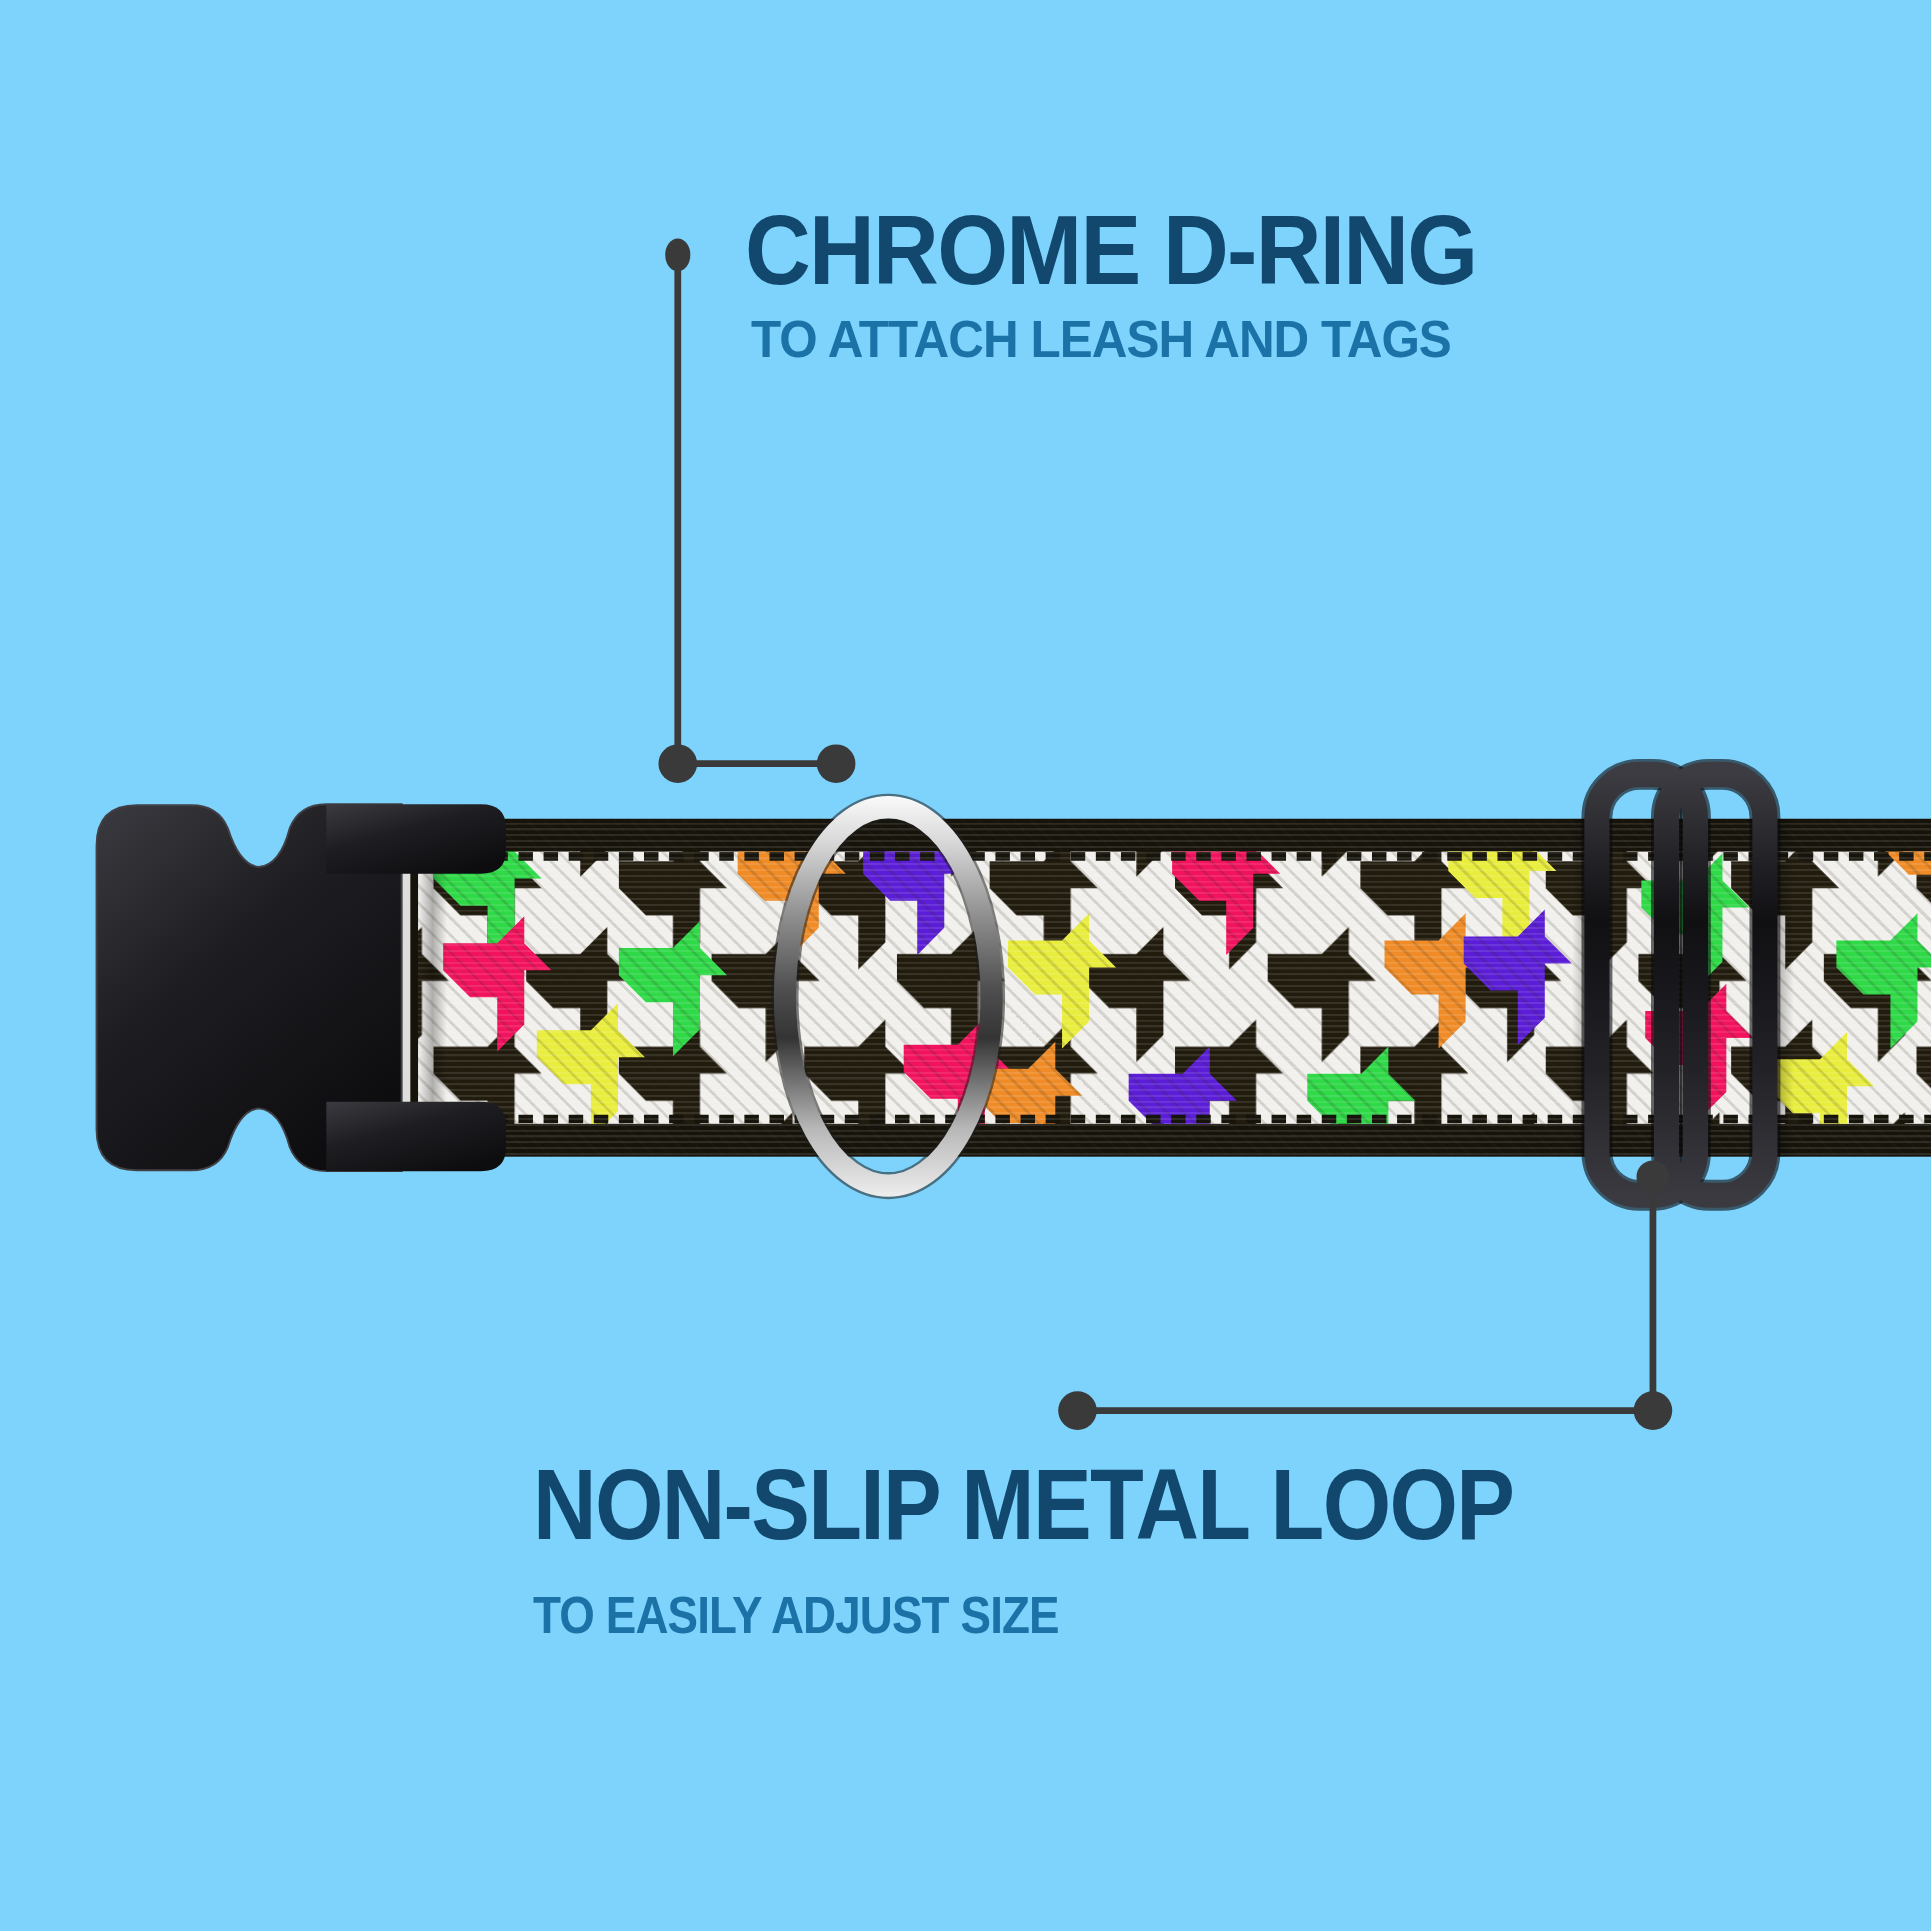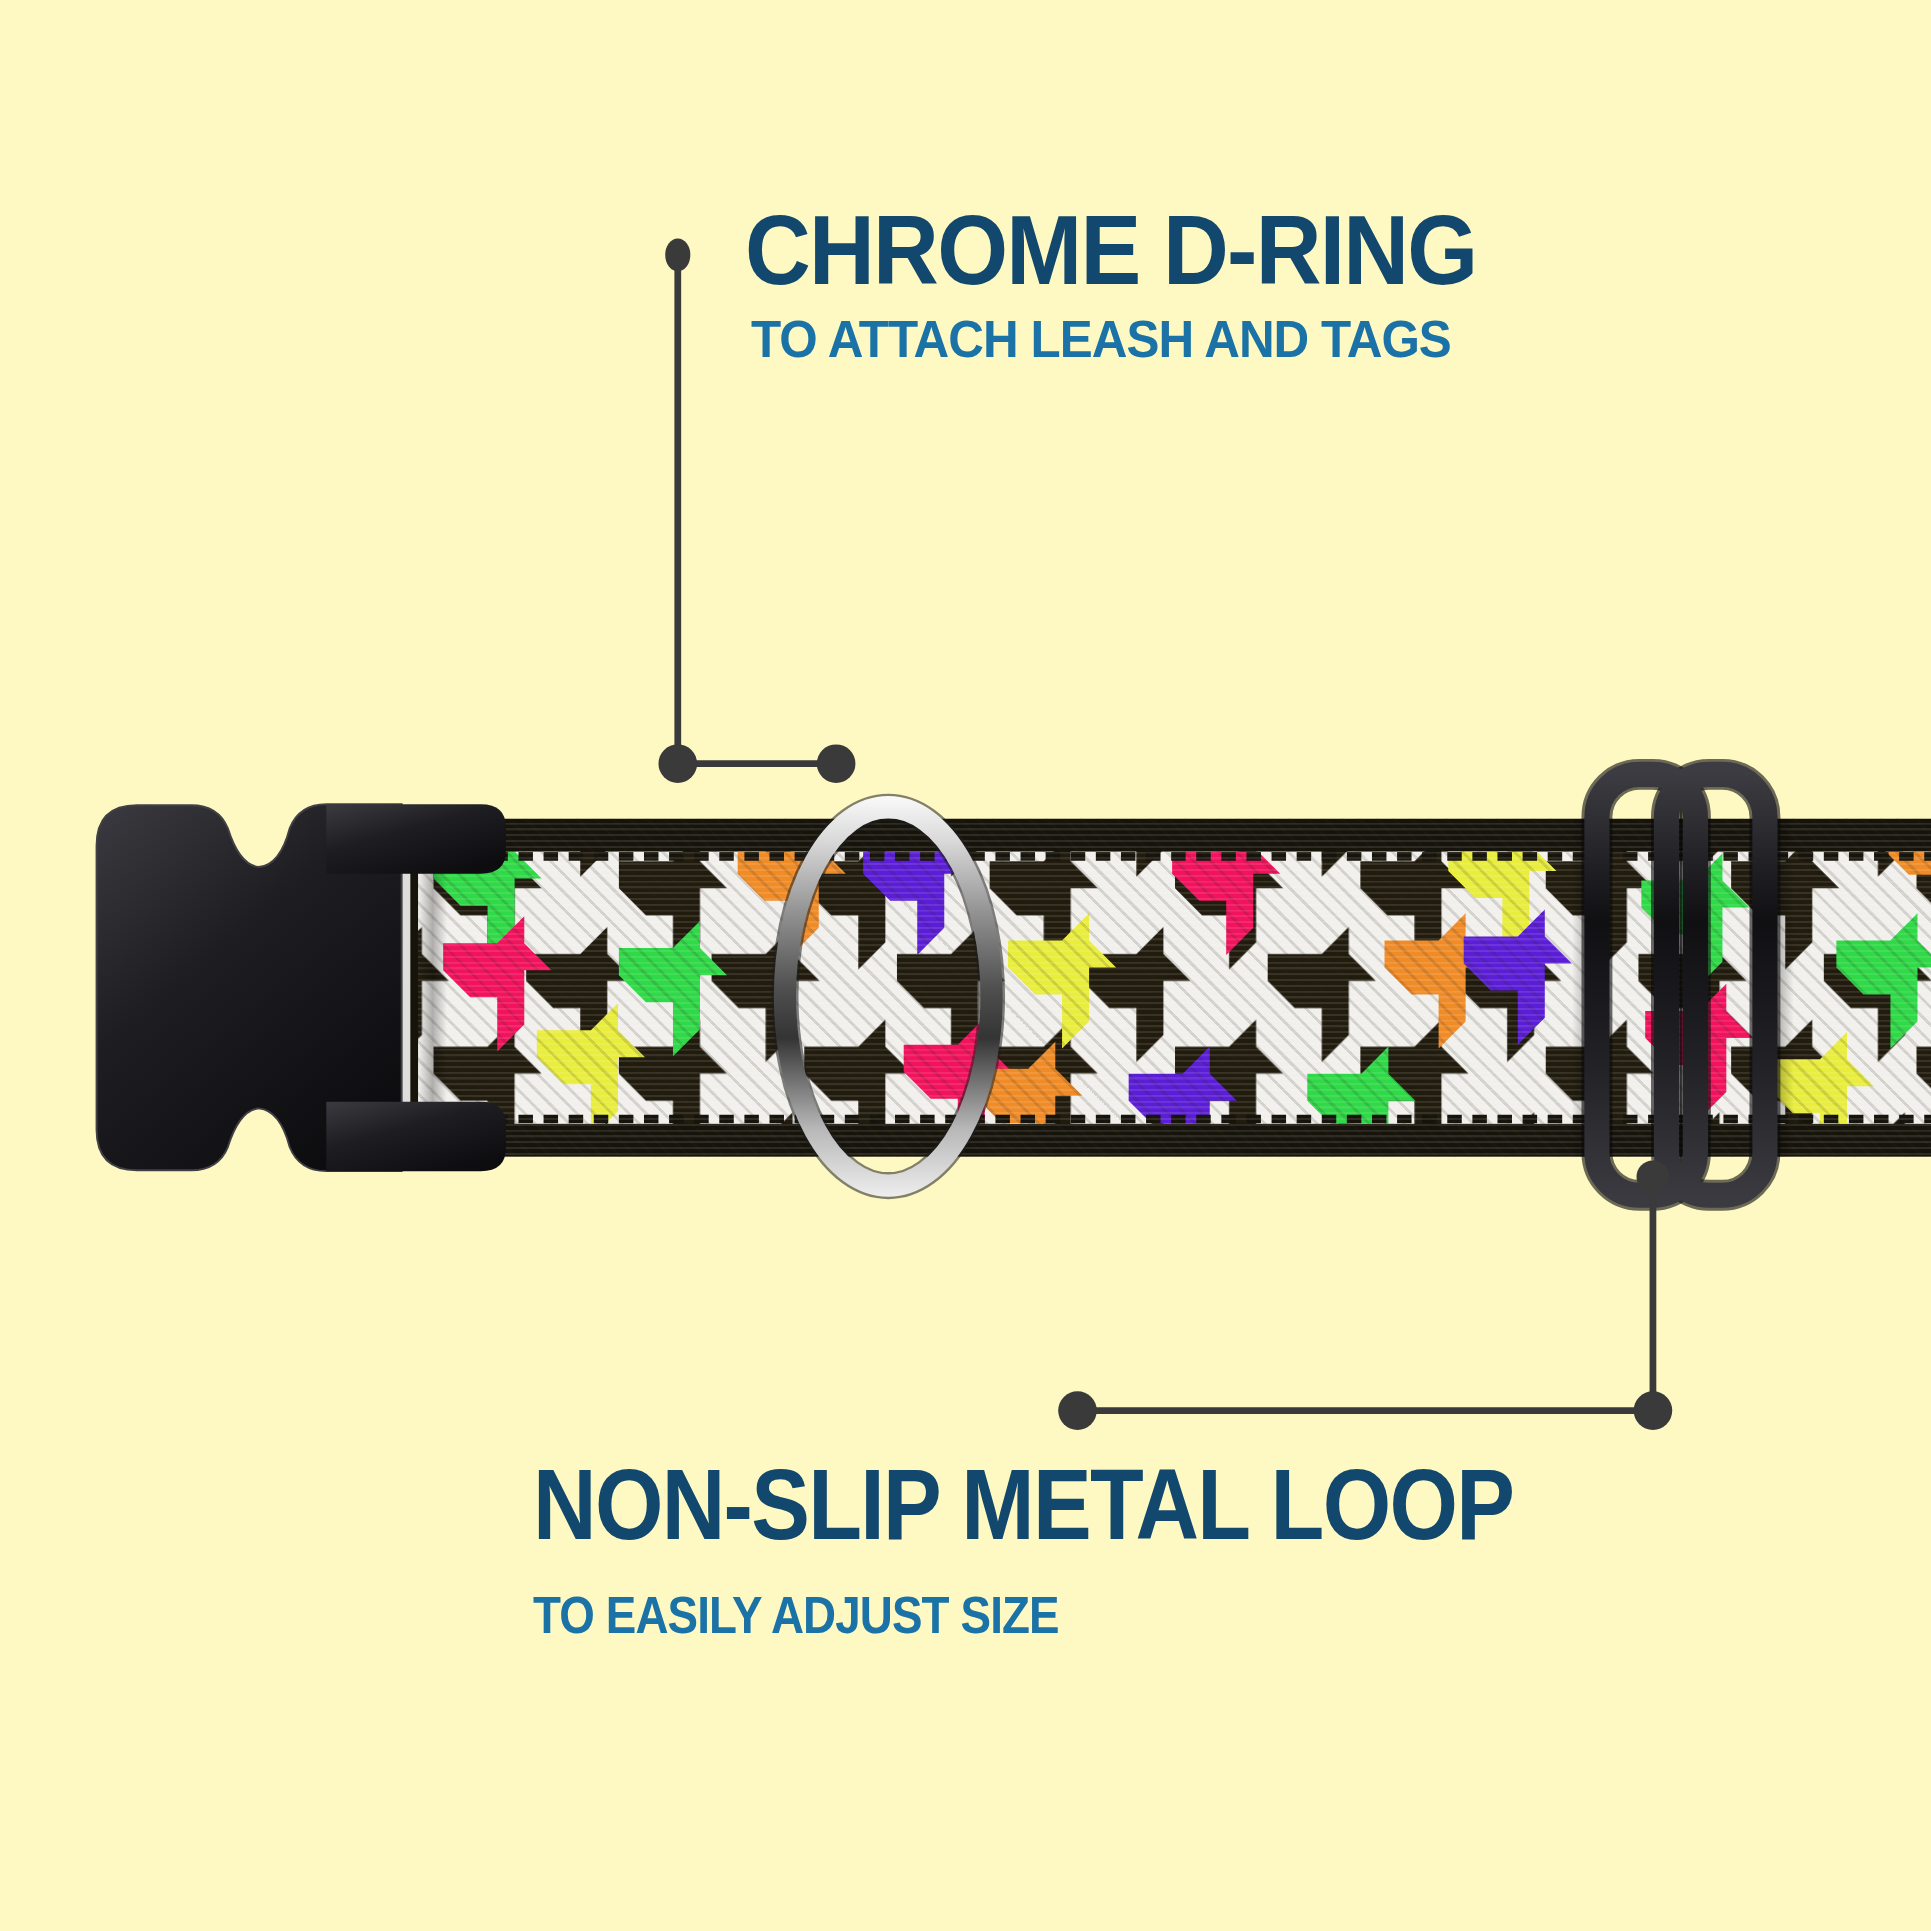--- a/index.html
+++ b/index.html
@@ -1,16 +1,16 @@
 <!DOCTYPE html>
 <html><head>
 <meta charset="utf-8">
 <style>
   html,body{margin:0;padding:0;background:#ffffff;}
-  .stage{position:relative;width:1931px;height:1931px;background:#fef9c3;overflow:hidden;
+  .stage{position:relative;width:1931px;height:1931px;background:#7dd3fc;overflow:hidden;
          font-family:"Liberation Sans", sans-serif;}
   .art{position:absolute;left:0;top:0;width:1931px;height:1931px;}
   .label{position:absolute;font-weight:bold;white-space:nowrap;line-height:1;
          transform-origin:left top;}
   .t1{left:745px;top:201px;font-size:98px;letter-spacing:-1.9px;transform:scaleX(0.93);}
   .s1{left:751px;top:313px;font-size:52px;letter-spacing:-1px;transform:scaleX(0.95);}
   .t2{left:533px;top:1454px;font-size:100px;letter-spacing:-1.9px;transform:scaleX(0.88);}
   .s2{left:533px;top:1589px;font-size:52px;letter-spacing:-1px;transform:scaleX(0.88);}
 </style>
 </head>

